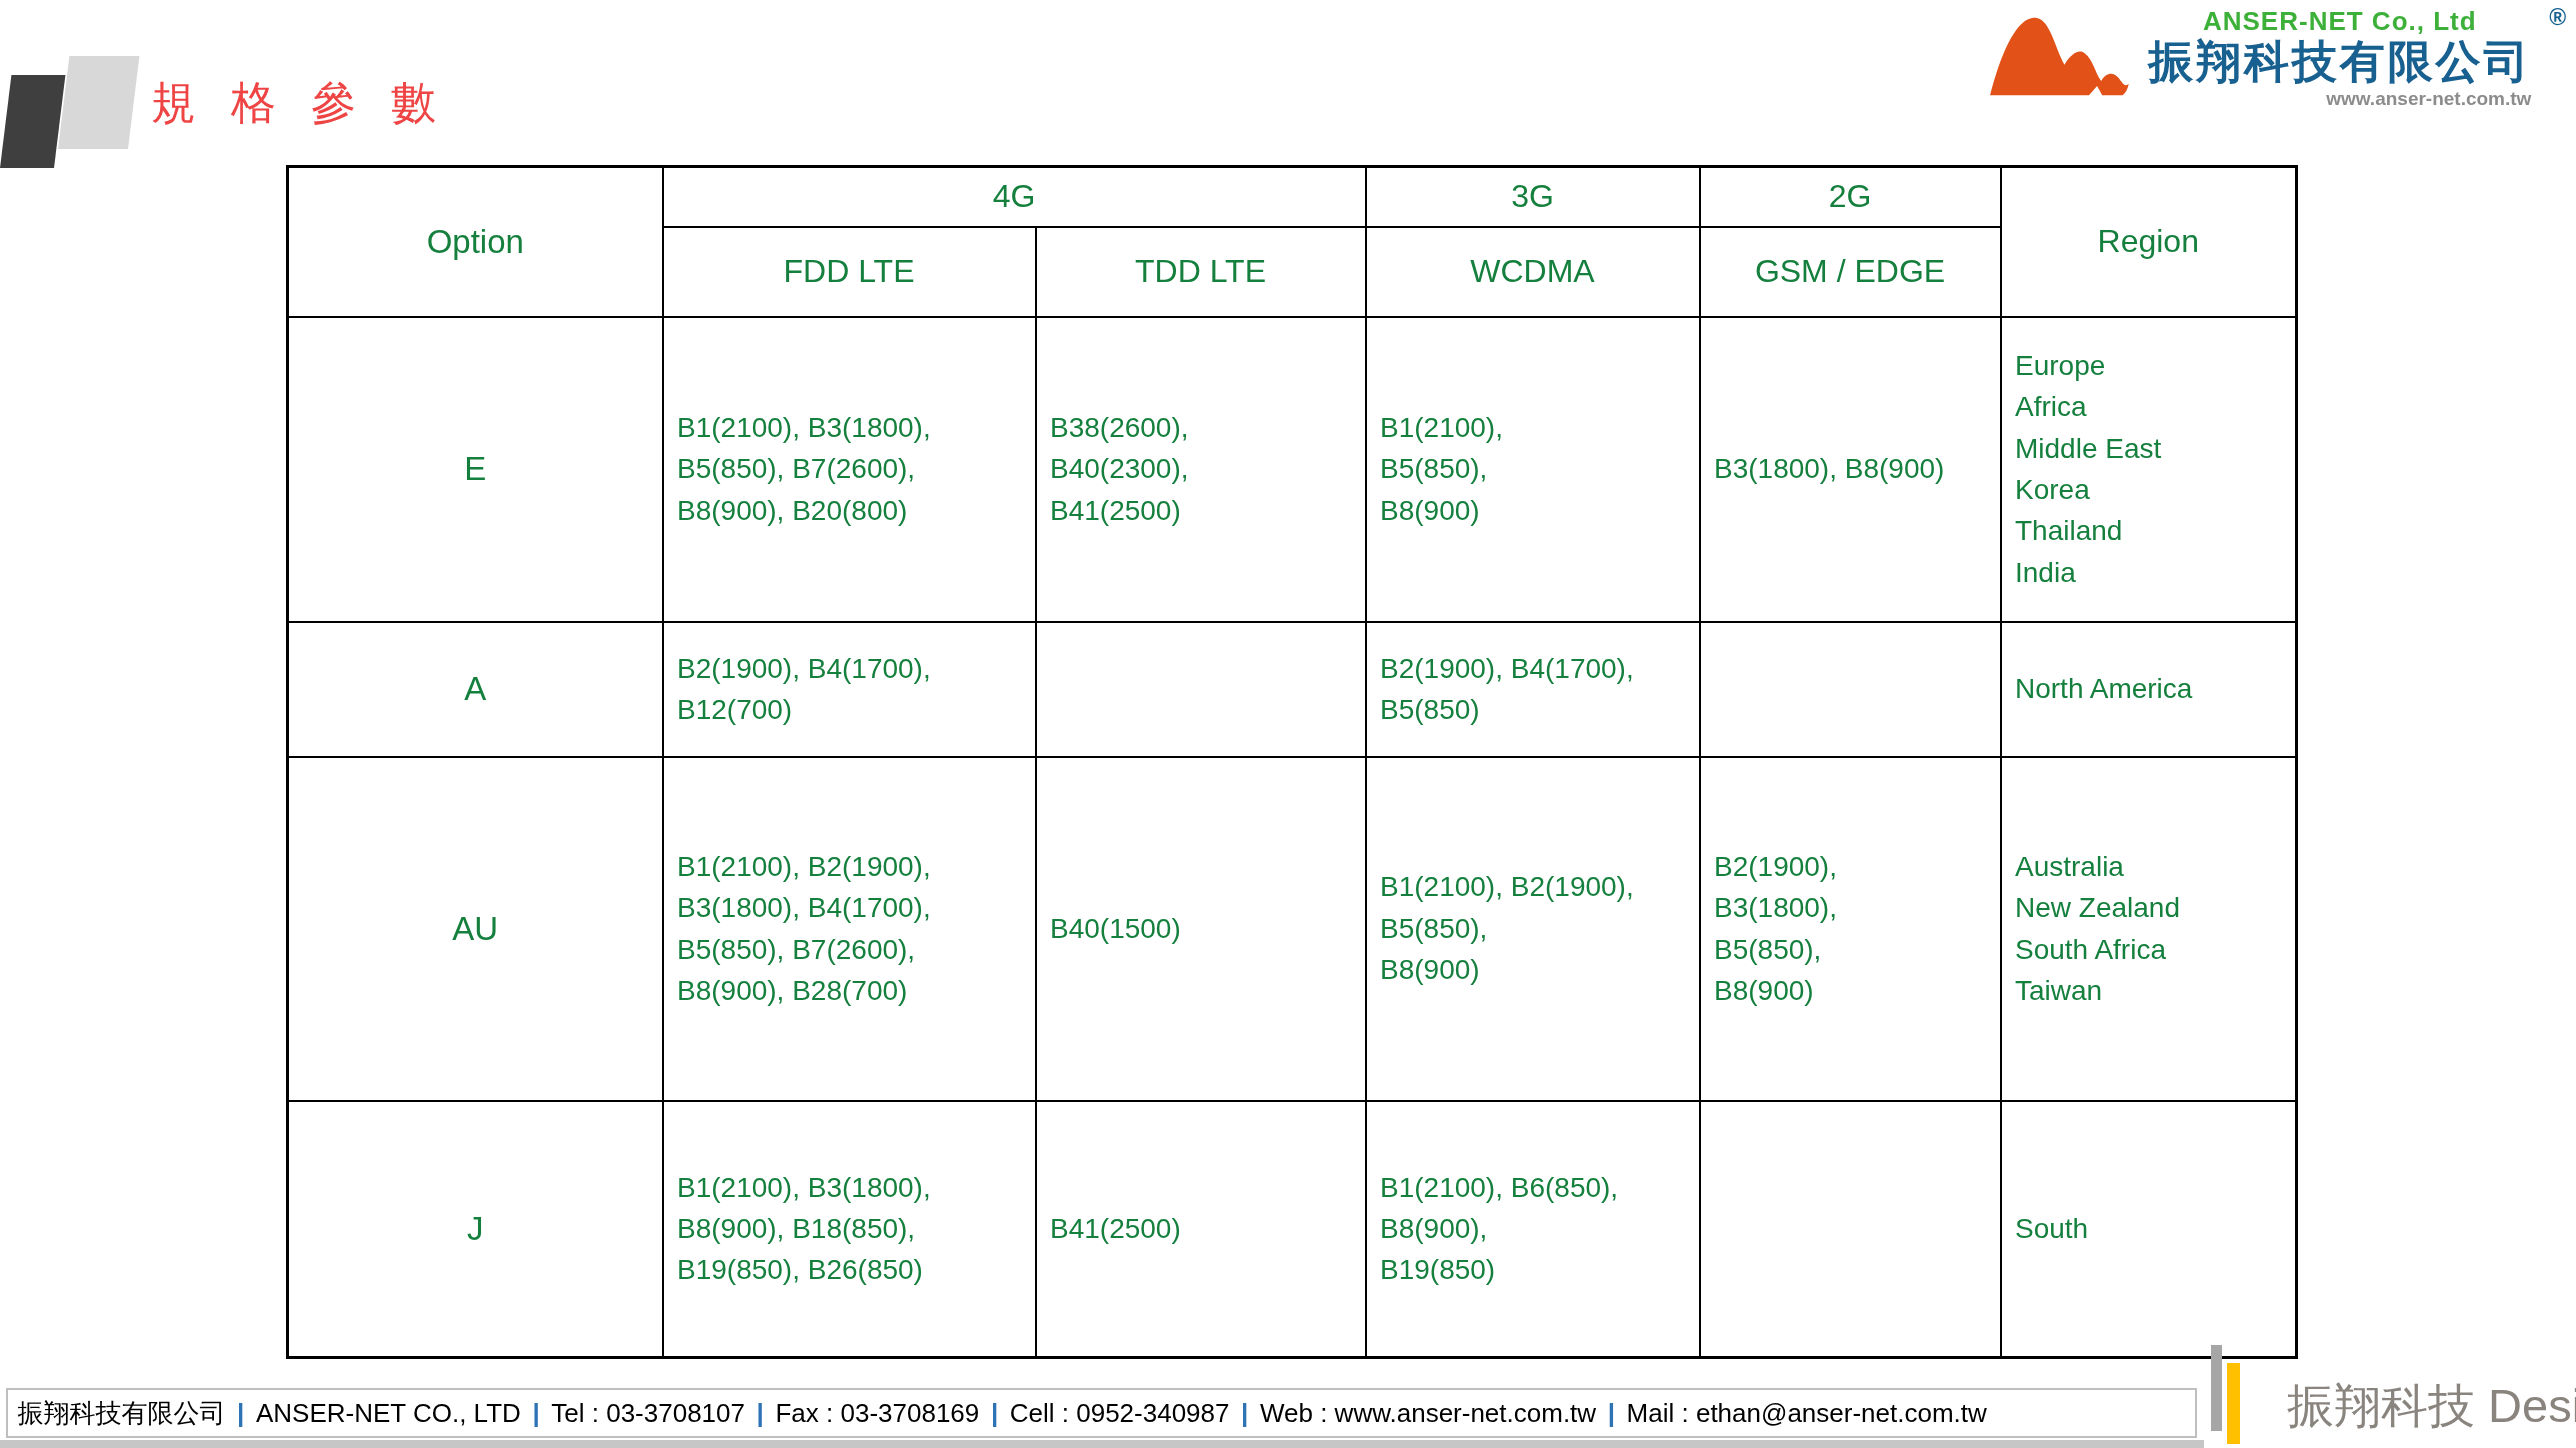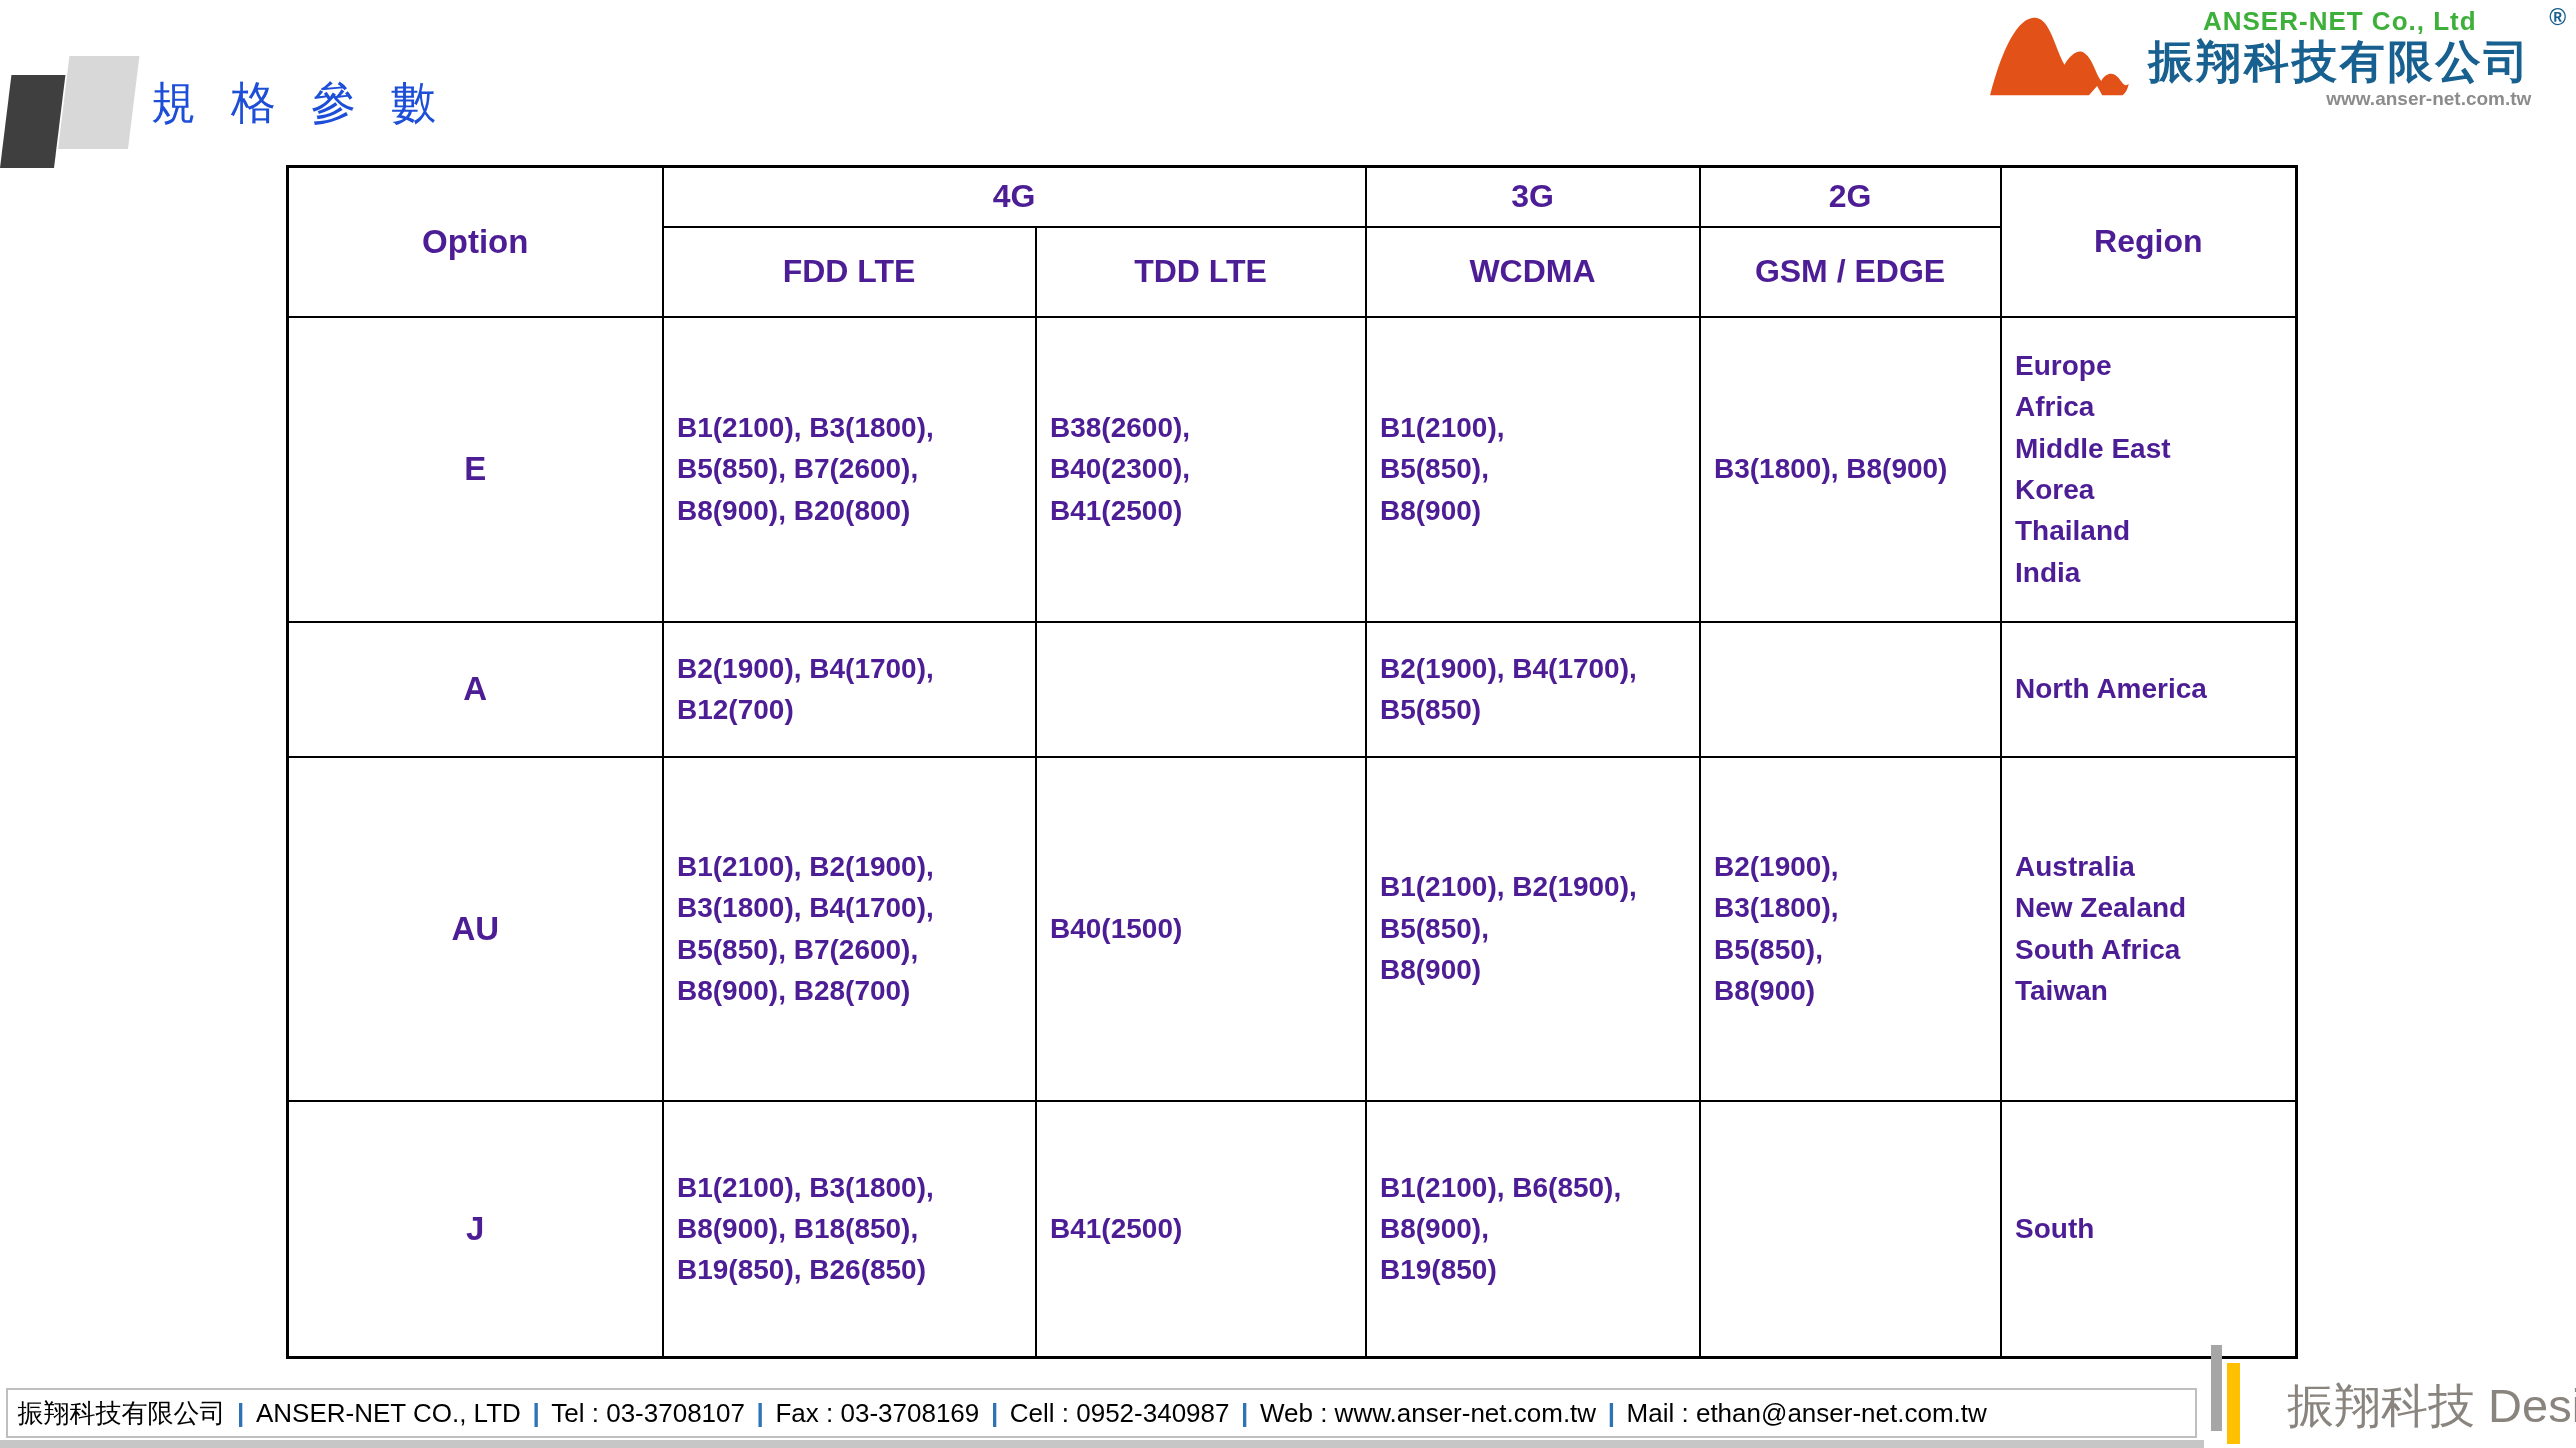--- a/index.html
+++ b/index.html
@@ -21,21 +21,21 @@
   }
   .shape-light {
     position: absolute; left: 58px; top: 56px;
     width: 70px; height: 93px;
     background: #D8D8D8;
     transform: skewX(-7deg);
     transform-origin: bottom left;
   }
   .slide-title {
     position: absolute; left: 151px; top: 73px;
-    font-size: 45px; color: #1d4ed8;
+    font-size: 45px; color: #ef4444;
     letter-spacing: 35px; font-weight: 400;
     white-space: nowrap;
   }
 
   
   .logo {
     position: absolute; right: 11.6px; top: 5.8px;
     display: flex; align-items: flex-start;
   }
   .logo-icon { width: 153px; height: 89px; margin-top: 5.8px; }
@@ -46,22 +46,22 @@
   .logo-web { color: #8C8C8C; font-size: 19px; font-weight: bold; margin-top: 3.9px; }
 
   
   table.spec {
     position: absolute; left: 286px; top: 165px;
     border-collapse: collapse; table-layout: fixed;
     border: 3.9px solid #000;
   }
   table.spec td, table.spec th {
     border: 2.9px solid #000;
-    font-weight: bold;
-    color: #4c1d95;
+    font-weight: normal;
+    color: #15803d;
     overflow: hidden;
   }
   .hcell { font-size: 32px; font-weight: 600; text-align: center; vertical-align: middle; }
   .opt-head { color: #1580D0; font-size: 33px; }
   .opt-cell { font-size: 33px; font-weight: 600; text-align: center; vertical-align: middle; }
   .bands {
     font-size: 28px; line-height: 1.48;
     text-align: left; vertical-align: middle;
     padding-left: 13.5px; padding-right: 5.8px;
     white-space: pre-line;

